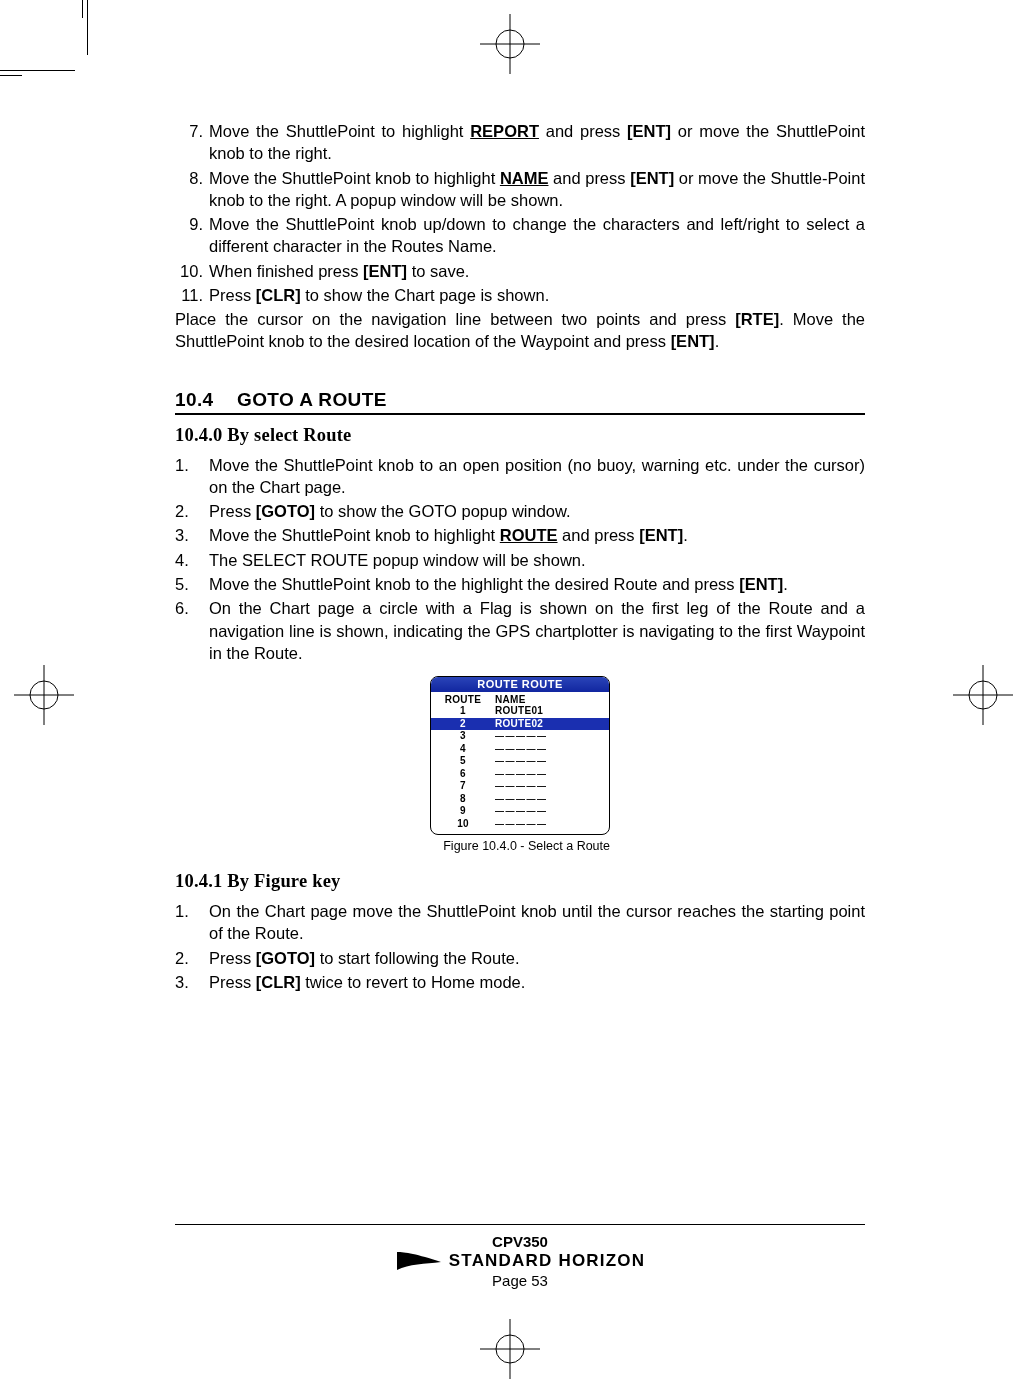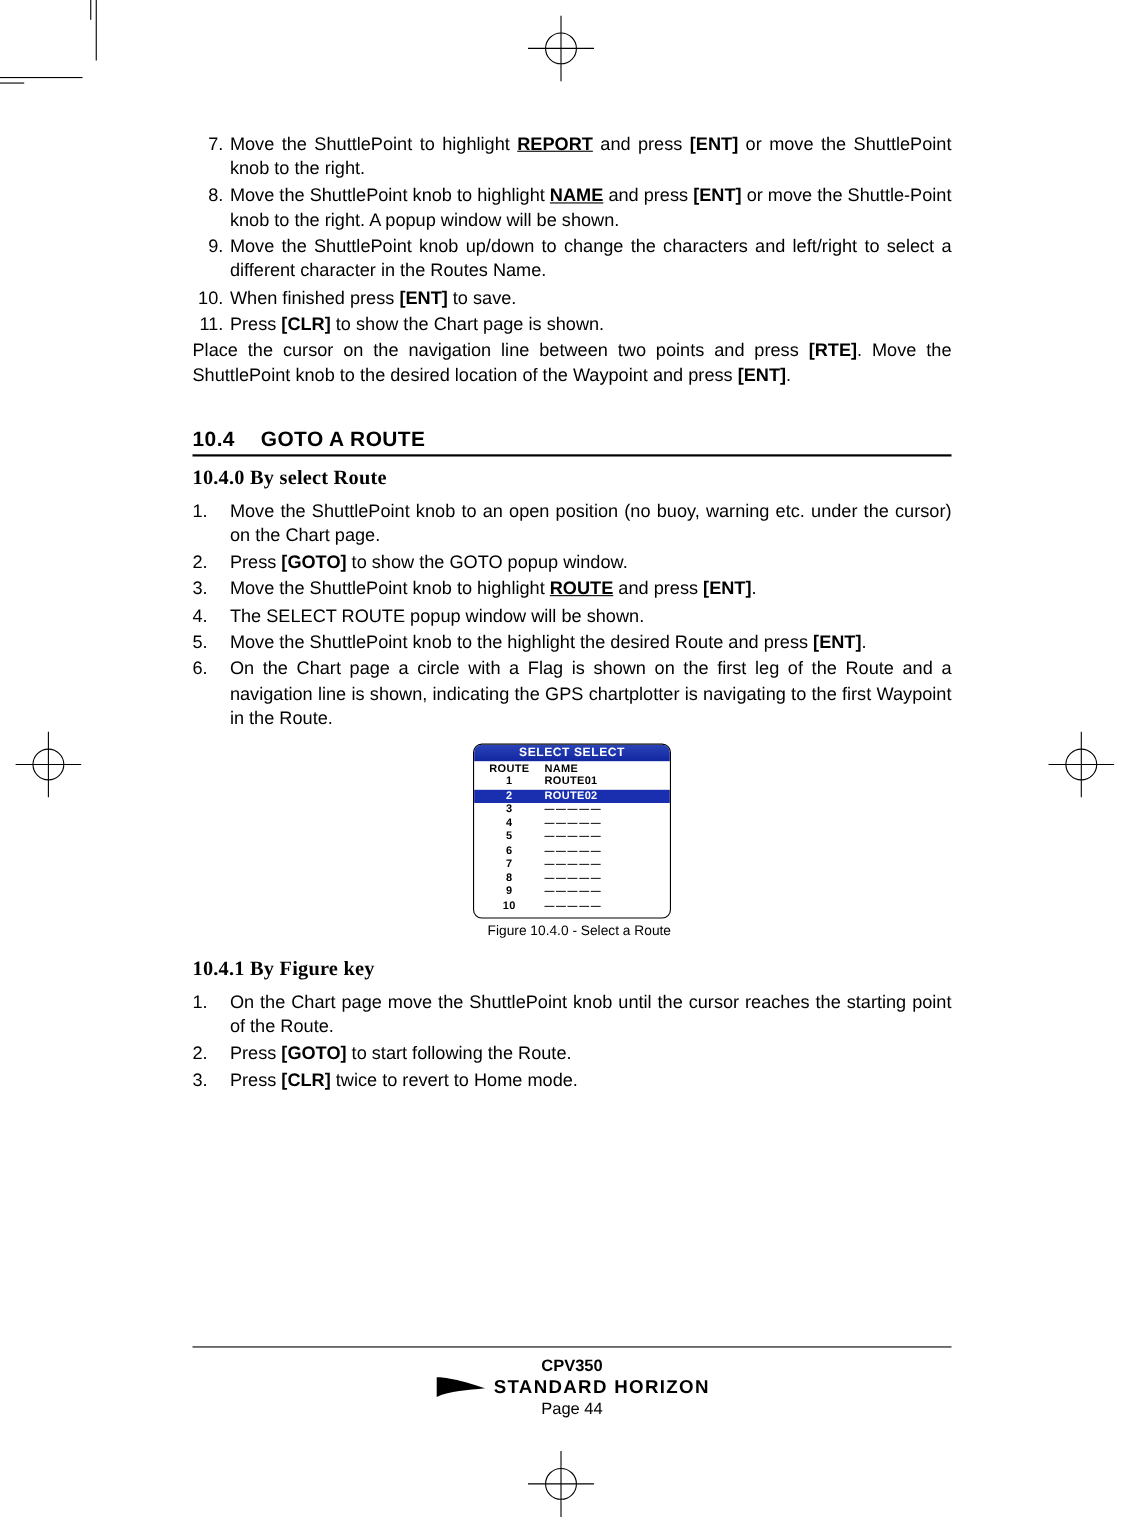--- a/index.html
+++ b/index.html
@@ -233,21 +233,21 @@
         <span class="li-body">Move the ShuttlePoint knob to the highlight the desired Route and press <span class="b">[ENT]</span>.</span>
       </li>
       <li>
         <span class="li-num" style="text-align: left;">6.</span>
         <span class="li-body">On the Chart page a circle with a Flag is shown on the first leg of the Route and a navigation line is shown, indicating the GPS chartplotter is navigating to the first Waypoint in the Route.</span>
       </li>
     </ol>
 
   <div class="figure-wrap">
     <div class="select-route">
-      <div class="sr-title">SELECT SELECT</div>
+      <div class="sr-title">ROUTE ROUTE</div>
       <div class="sr-body">
         <div class="sr-header-row">
           <div class="sr-col1">ROUTE</div>
           <div class="sr-col2">NAME</div>
         </div>
         <div id="srRows">
             <div class="sr-row">
               <div class="sr-col1">1</div>
               <div class="sr-col2">ROUTE01</div>
             </div>
@@ -314,14 +314,14 @@
 <div class="footer">
   <div>CPV350</div>
   <div class="footer-center">
     <span class="logo-swoosh">
       <svg width="48" height="22" viewBox="0 0 48 22">
         <path d="M2 2 C 10 2, 22 4, 46 12 C 30 14, 14 14, 2 20 Z" fill="#000"></path>
       </svg>
     </span>
     <span>STANDARD HORIZON</span>
   </div>
-  <div class="footer-right">Page 44</div>
+  <div class="footer-right">Page 53</div>
 </div>
 
 </body></html>

